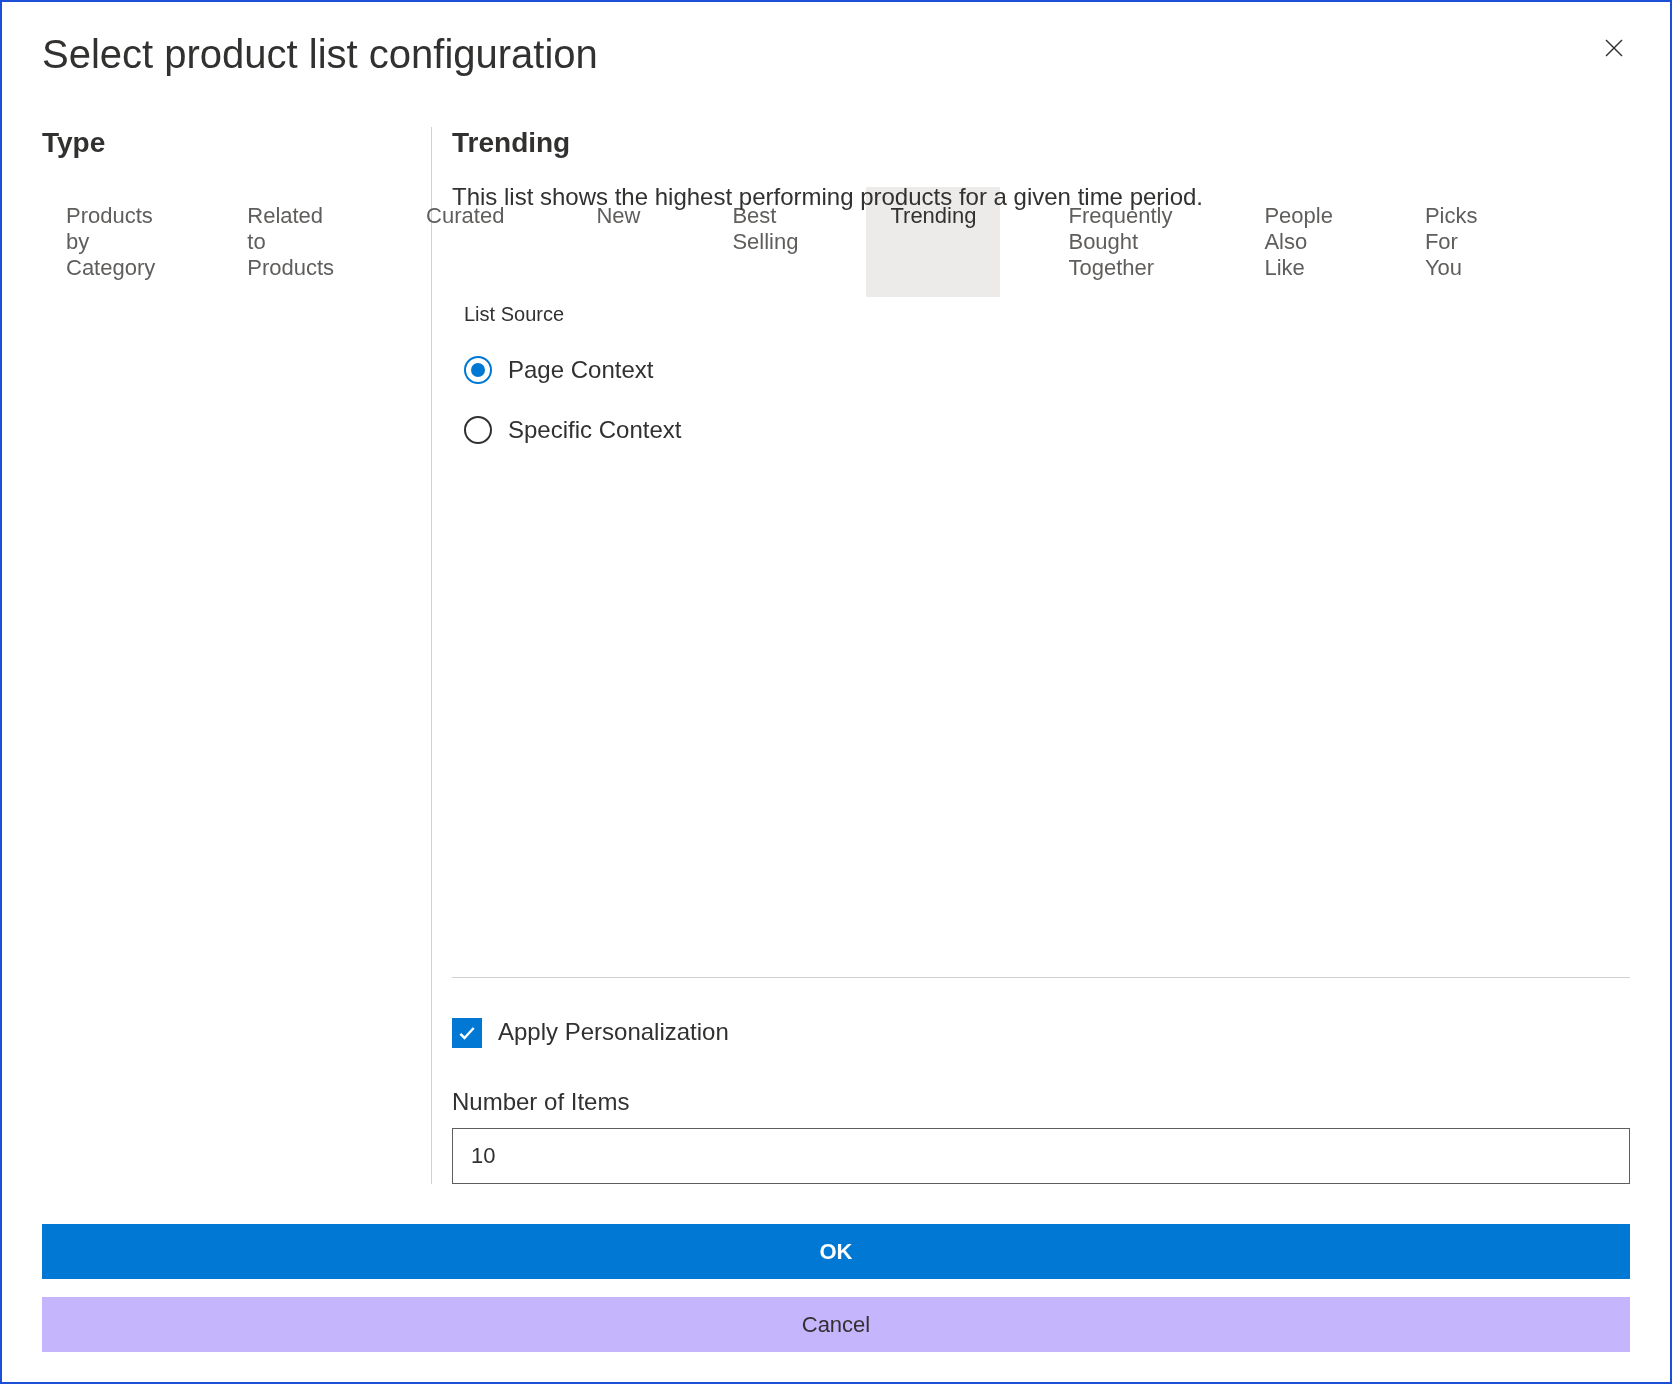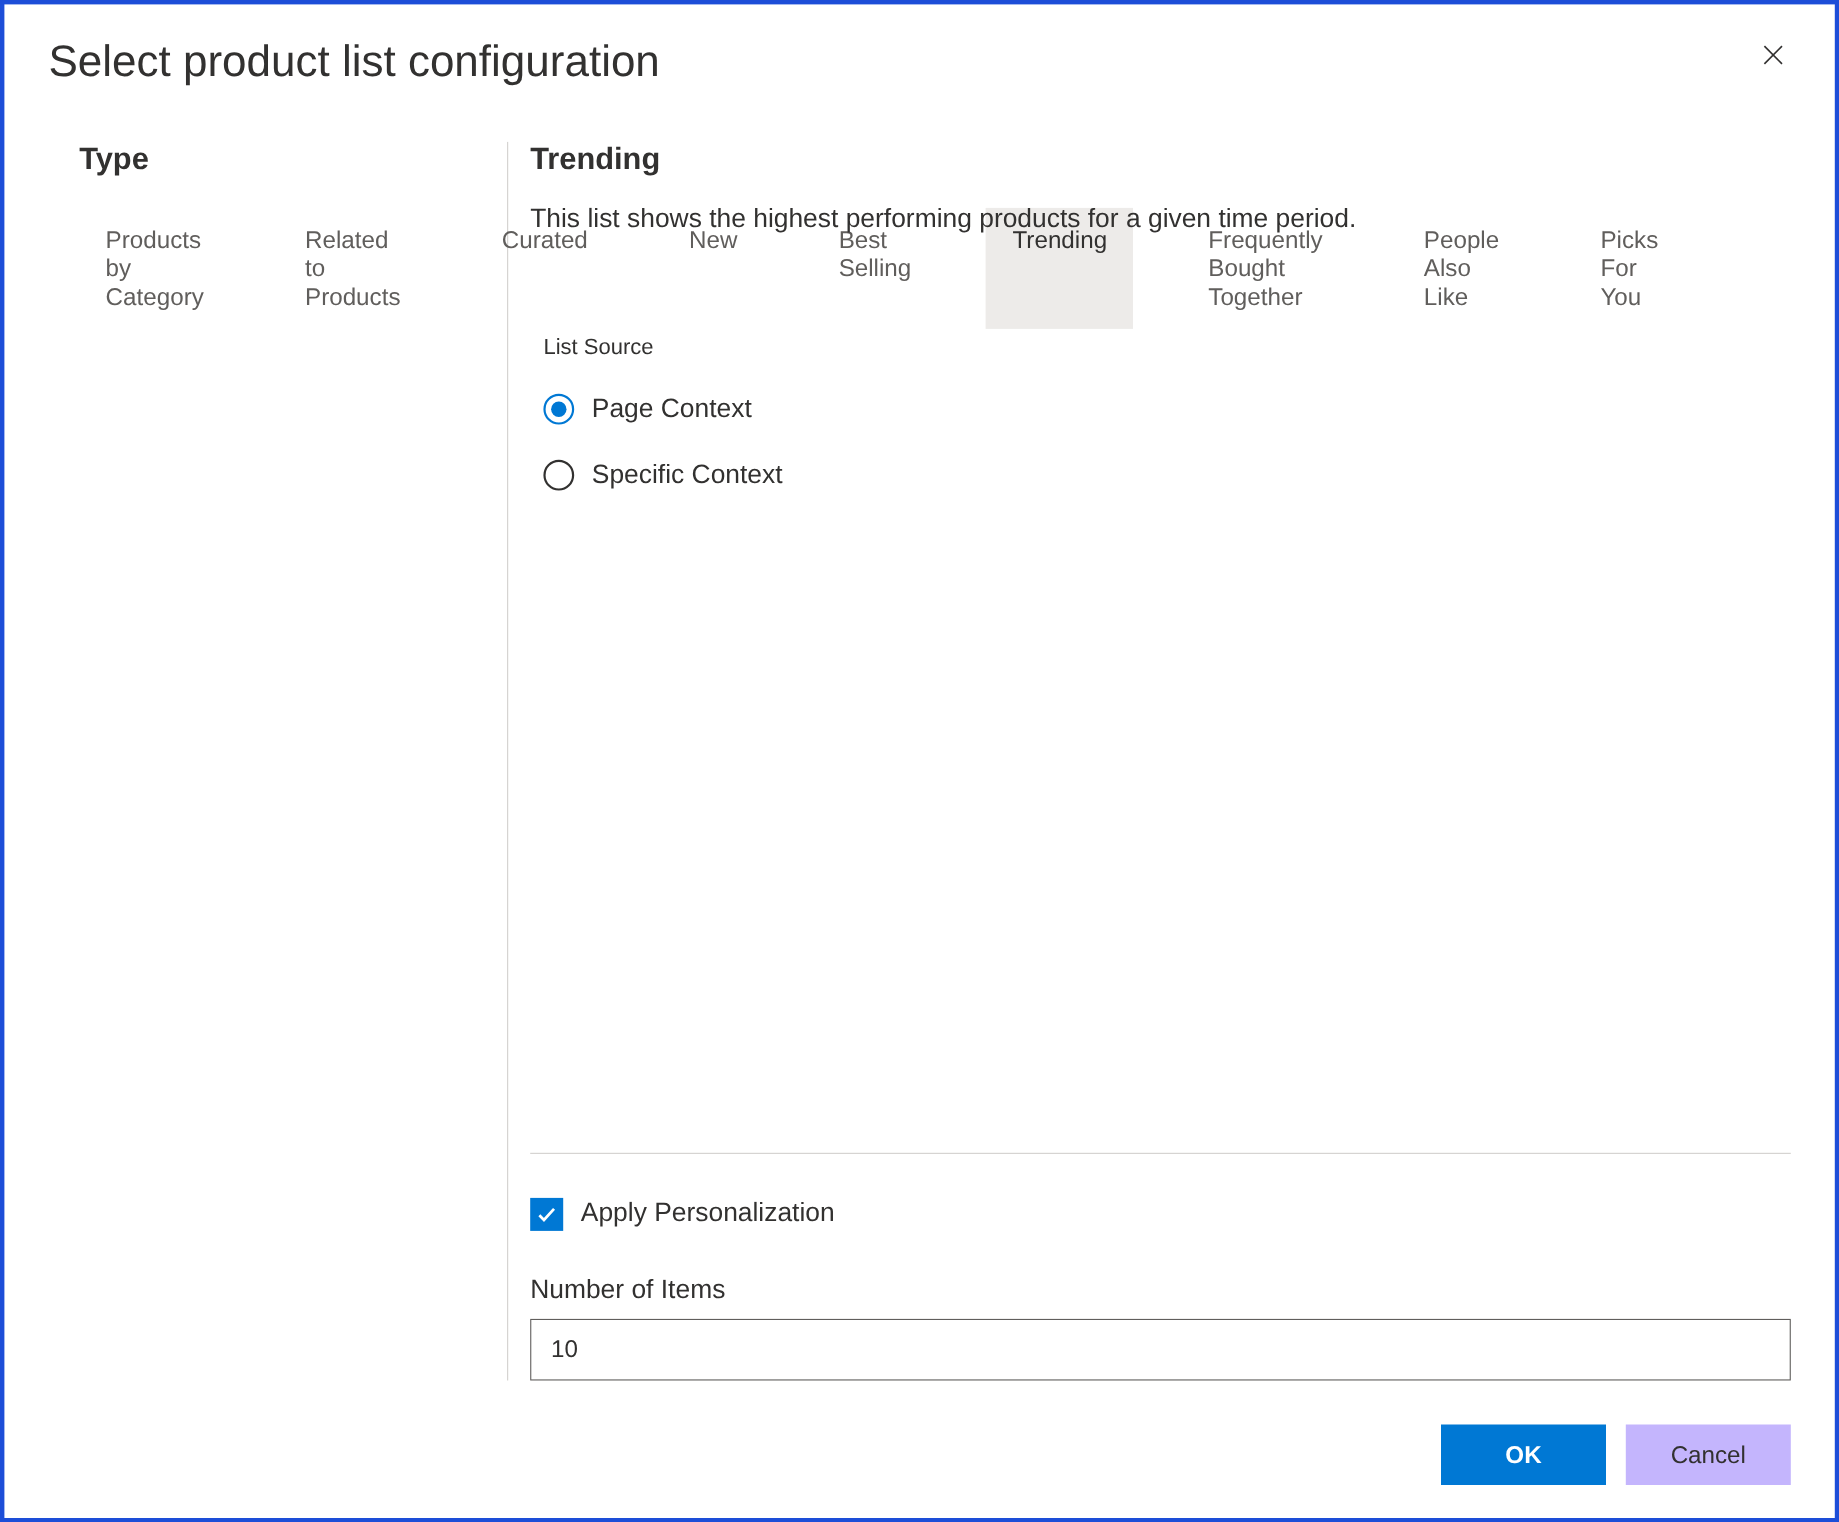--- a/index.html
+++ b/index.html
@@ -11,21 +11,21 @@
       font-family: "Segoe UI", -apple-system, BlinkMacSystemFont, sans-serif;
       background: #fff;
       color: #323130;
       width: 1672px;
       height: 1384px;
       overflow: hidden;
     }
     .dialog {
       width: 100%;
       height: 100%;
-      border: 4px solid #1d4ed8;
+      border: 2px solid #1d4ed8;
       display: flex;
       flex-direction: column;
       padding: 30px 40px 30px 40px;
       position: relative;
     }
     .dialog-header {
       display: flex;
       justify-content: space-between;
       align-items: flex-start;
       margin-bottom: 50px;
@@ -51,21 +51,20 @@
     .dialog-body {
       display: flex;
       flex: 1;
       min-height: 0;
     }
     .sidebar {
       width: 390px;
       border-right: 1px solid #d2d0ce;
       display: flex;
       flex-direction: column;
-      margin-left: 28px;
     }
     .sidebar-header {
       font-size: 28px;
       font-weight: 600;
       color: #323130;
       margin-bottom: 28px;
       padding-left: 0;
     }
     .sidebar-list {
       list-style: none;
@@ -191,20 +190,21 @@
       font-size: 22px;
       padding: 0 18px;
       color: #323130;
       font-family: Liberation Sans, sans-serif;
     }
     .dialog-footer {
       display: flex;
       justify-content: flex-end;
       gap: 18px;
       margin-top: 40px;
+      flex-direction: column;
     }
     .btn {
       min-width: 150px;
       height: 55px;
       font-size: 22px;
       border: none;
       cursor: pointer;
       font-family: inherit;
     }
     .btn-primary {

